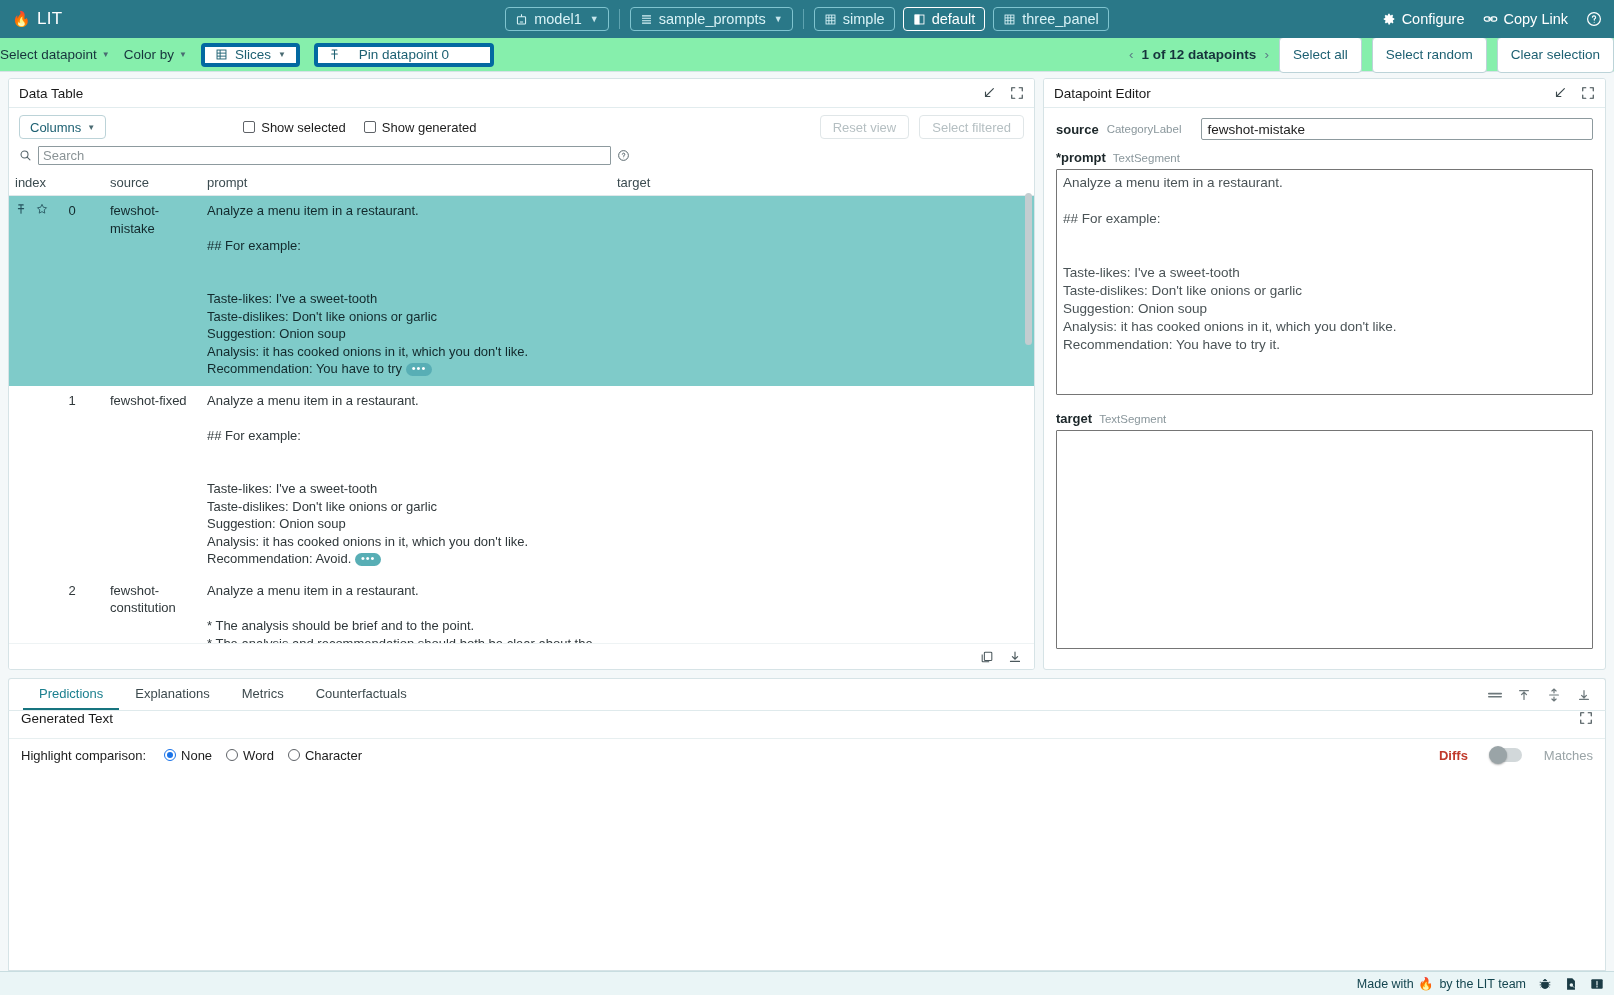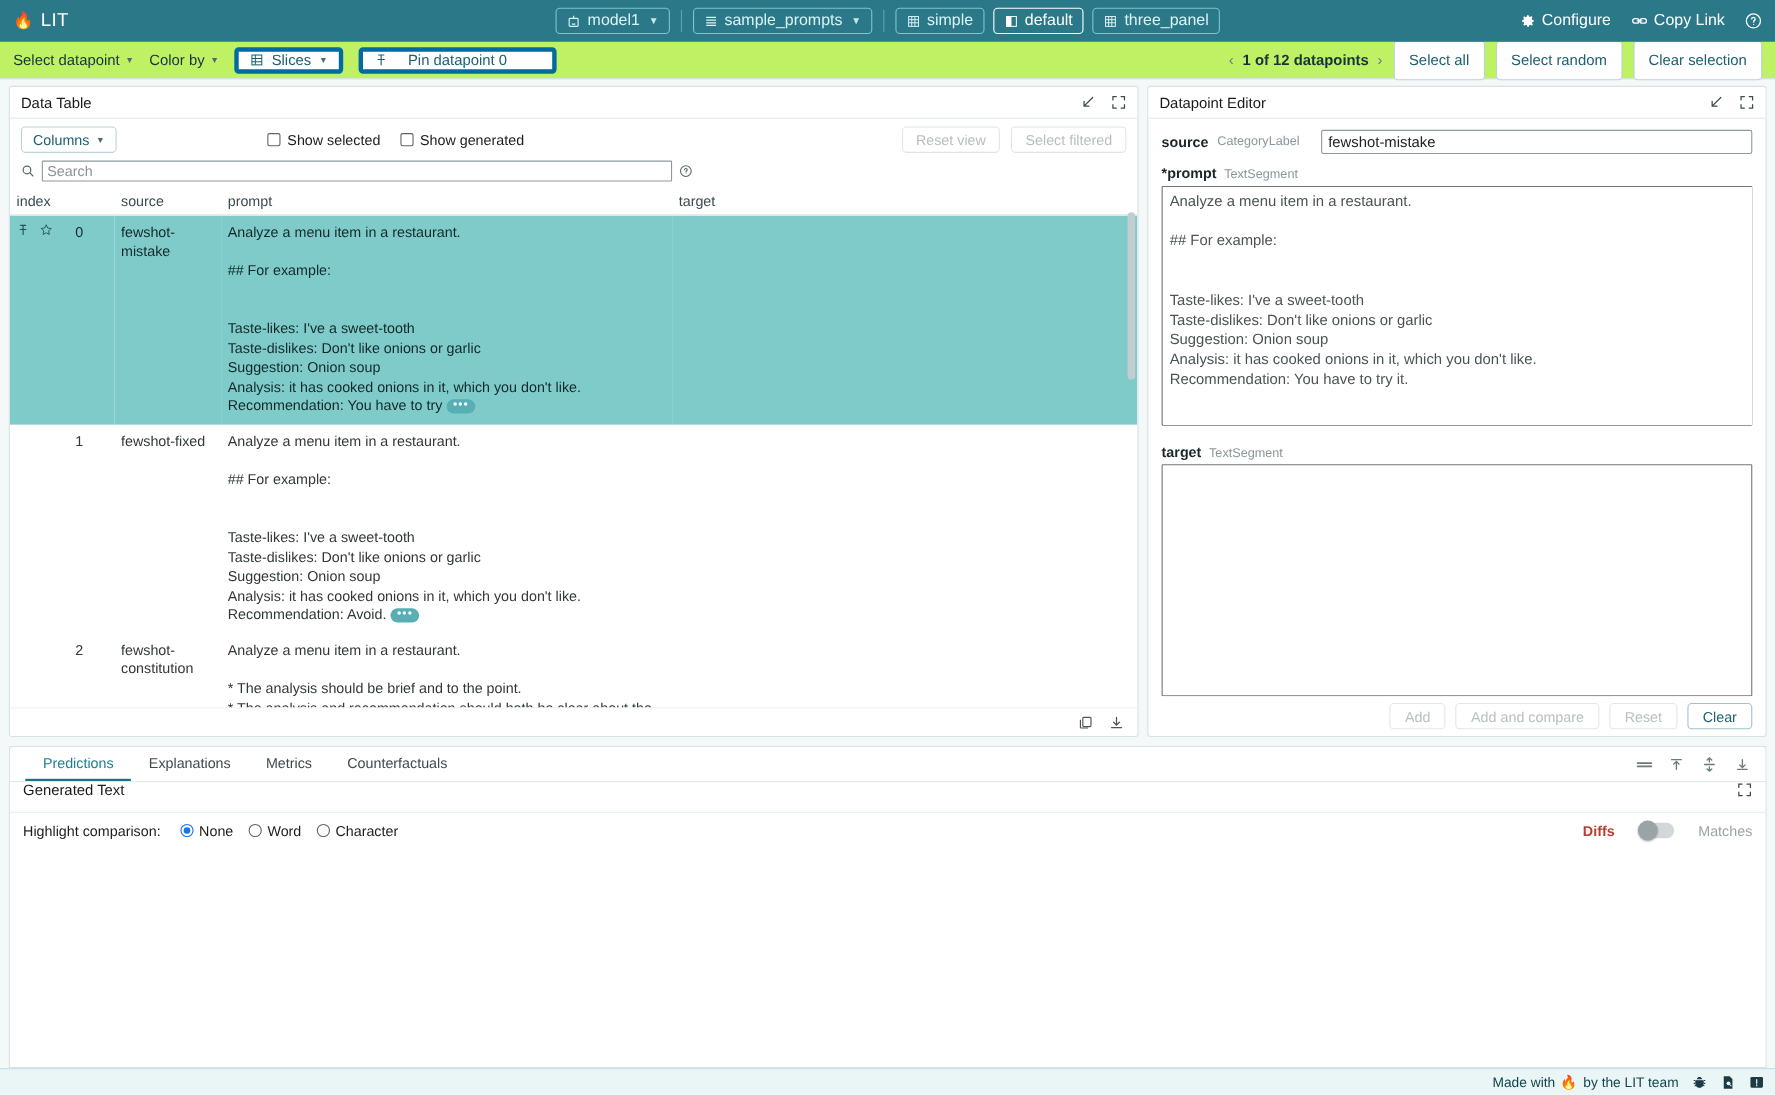--- a/index.html
+++ b/index.html
@@ -59,24 +59,24 @@
     z-index: 2;
   }
   .appbar-right .item {
     display: inline-flex; align-items: center; gap: 6px;
     cursor: pointer; color: #ffffff;
   }
 
   
   .toolbar {
     height: 34px;
-    background: #bef264;
+    background: #86efac;
     border-bottom: 1px solid #d6e3e6;
     display: flex; align-items: center;
-    padding: 0 12px;
+    padding: 0 0;
     gap: 14px;
     font-size: 13.5px;
     color: #1b5c6b;
   }
   .tb-menu {
     display: inline-flex; align-items: center; gap: 5px;
     cursor: pointer; color: #16333c;
   }
   .tb-caret { font-size: 8px; color: #4a6a72; }
   .tb-btn {
@@ -638,26 +638,20 @@
 Taste-dislikes: Don't like onions or garlic
 Suggestion: Roasted vegetable salad</textarea>
 
         <div class="field-label" style="margin-top:16px">
           <span class="fname">target</span>
           <span class="ftype">TextSegment</span>
         </div>
         <textarea class="ta ta-target" style=""></textarea>
       </div>
 
-      <div class="de-footer">
-        <button class="de-btn">Add</button>
-        <button class="de-btn">Add and compare</button>
-        <button class="de-btn">Reset</button>
-        <button class="de-btn active">Clear</button>
-      </div>
     </div>
   </div>
 
   <div class="row-lower">
     <div class="tabbar">
       <div class="tab active">Predictions</div>
       <div class="tab">Explanations</div>
       <div class="tab">Metrics</div>
       <div class="tab">Counterfactuals</div>
       <div class="tabbar-right">

